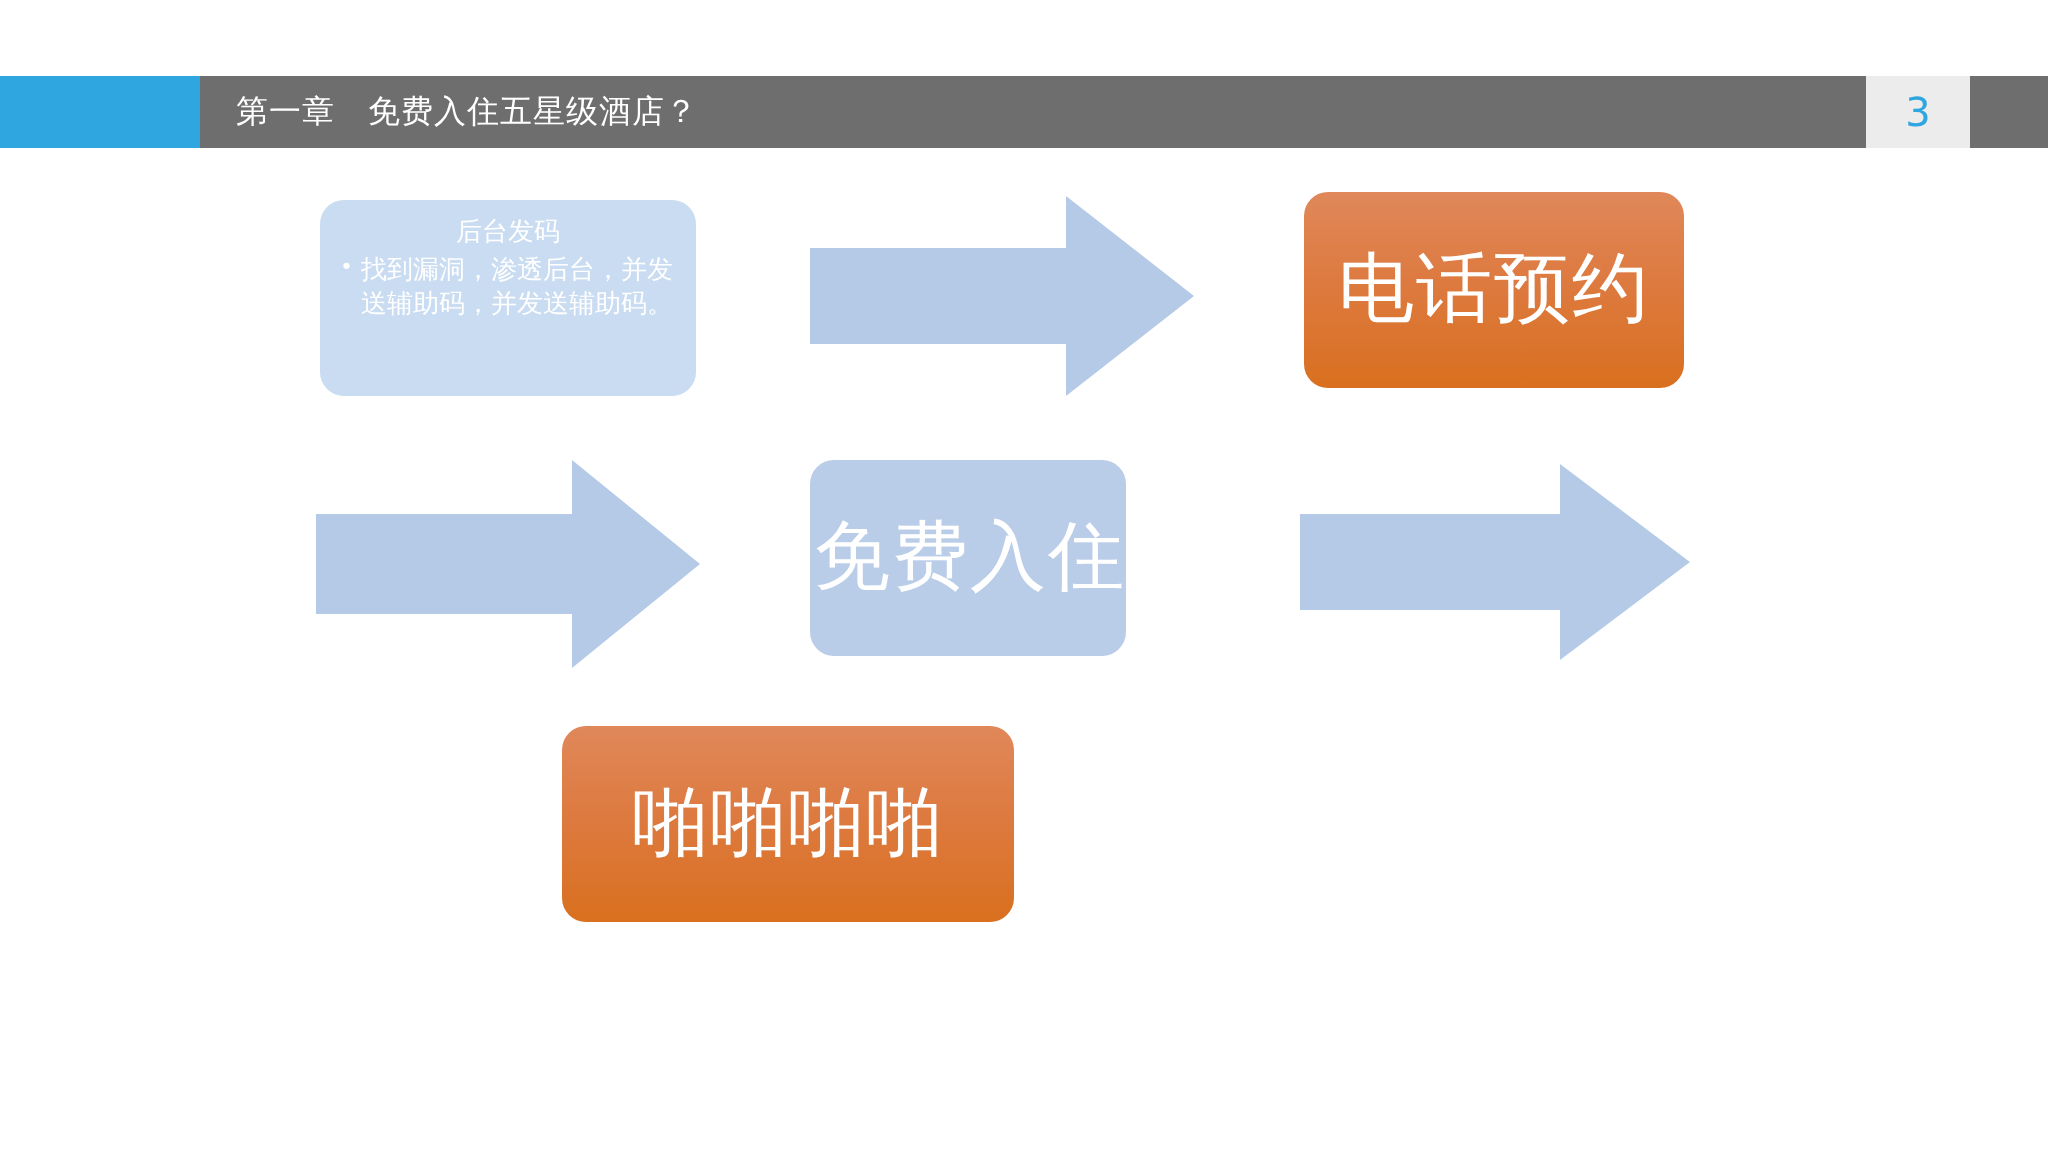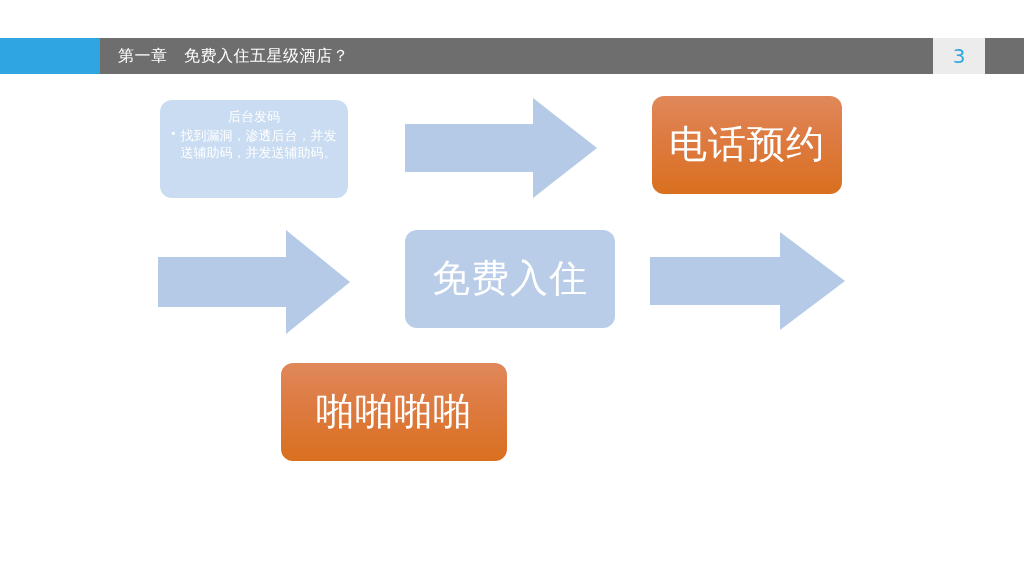--- a/index.html
+++ b/index.html
@@ -190,21 +190,21 @@
   <div class="rbox rbox-orange" style="left:652px; top:96px; width:190px; height:98px;">
     <span class="box-label">电话预约</span>
   </div>
 
   <div class="arrow" style="left:158px; top:230px; width:192px; height:104px;">
     <svg width="192" height="104" viewBox="0 0 192 104">
       <polygon points="0,27 128,27 128,0 192,52 128,104 128,77 0,77" fill="#b4cae6"></polygon>
     </svg>
   </div>
 
-  <div class="rbox rbox-blue" style="left:405px; top:230px; width:210px; height:98px;">
+  <div class="rbox rbox-blue" style="left:405px; top:230px; width:158px; height:98px;justify-content:flex-end;">
     <span class="box-label">免费入住</span>
   </div>
 
   <div class="arrow" style="left:650px; top:232px; width:195px; height:98px;">
     <svg width="195" height="98" viewBox="0 0 195 98">
       <polygon points="0,25 130,25 130,0 195,49 130,98 130,73 0,73" fill="#b4cae6"></polygon>
     </svg>
   </div>
 
   <div class="rbox rbox-orange" style="left:281px; top:363px; width:226px; height:98px;">

